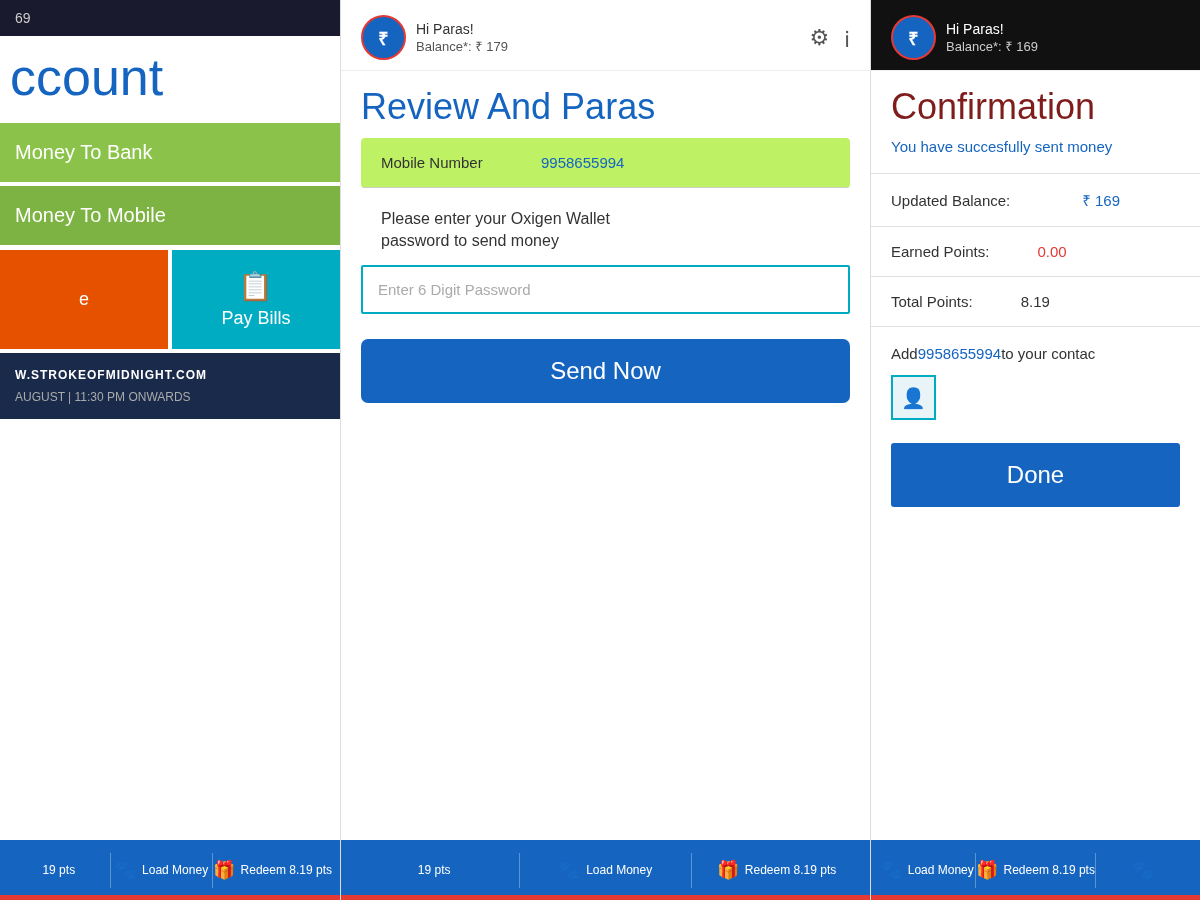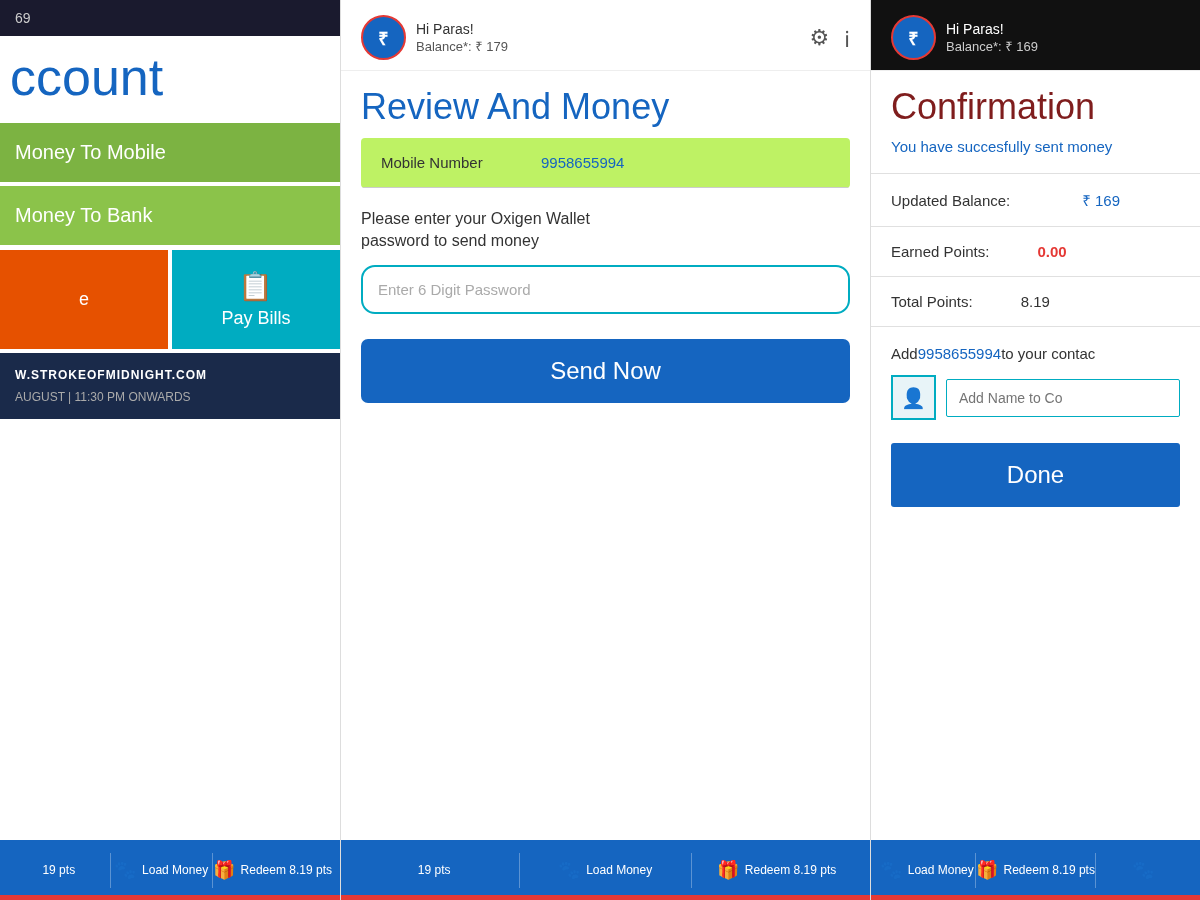--- a/index.html
+++ b/index.html
@@ -209,28 +209,29 @@
 
     .p2-password-section {
       padding: 20px 20px 10px;
     }
 
     .p2-password-label {
       font-size: 16px;
       color: #333;
       margin-bottom: 12px;
       line-height: 1.4;
+      margin-left: 20px;
     }
 
     .p2-password-input {
       width: 100%;
       padding: 14px 15px;
       font-size: 15px;
       border: 2px solid #00acc1;
-      border-radius: 14px;
+      border-radius: 2px;
       outline: none;
       color: #999;
     }
 
     .p2-password-input::placeholder {
       color: #aaa;
     }
 
     .send-now-btn {
       margin: 15px 20px;
@@ -280,21 +281,21 @@
     }
 
     .p3-info-row .highlight-blue {
       color: #1565c0;
       font-weight: 500;
       margin-left: 24px;
     }
 
     .p3-info-row .highlight-red {
       color: #e53935;
-      font-weight: 700;
+      font-weight: 400;
       text-align: center;
     }
 
     .p3-add-contact {
       padding: 10px 20px 5px;
       font-size: 15px;
       color: #333;
       display: flex;
       align-items: center;
       flex-wrap: wrap;
@@ -397,25 +398,25 @@
 <body>
 
 <div class="panel panel-1">
   <div class="p1-header">
     <span>69</span>
   </div>
 
   <div class="p1-title">ccount</div>
 
   <div class="p1-menu">
+    <div class="p1-menu-item green2">
+      <span>Money To Bank</span>
+    </div>
     <div class="p1-menu-item green">
       <span>Money To Mobile</span>
-    </div>
-    <div class="p1-menu-item green2">
-      <span>Money To Bank</span>
     </div>
   </div>
 
   <div class="p1-sub-menu">
     <div class="p1-sub-item orange">
       <span>e</span>
     </div>
     <div class="p1-sub-item teal">
       <span class="icon-bill">📋</span>
       <span>Pay Bills</span>
@@ -455,21 +456,21 @@
         <div class="hi-text">Hi  Paras!</div>
         <div class="balance-text">Balance*: ₹ 179</div>
       </div>
     </div>
     <div class="p2-icons">
       <span>⚙</span>
       <span>ℹ</span>
     </div>
   </div>
 
-  <div class="p2-title">Review And Money</div>
+  <div class="p2-title">Review And Paras</div>
 
   <div class="review-box">
     <div class="review-row">
       <span class="label">Mobile Number</span>
       <span class="value">9958655994</span>
     </div>
   </div>
 
   <div class="p2-password-section">
     <div class="p2-password-label">
@@ -543,21 +544,20 @@
   <div class="p3-add-contact">
     <span>Add </span>
     <span style="color:#1565c0;">9958655994</span>
     <span> to your contac</span>
   </div>
 
   <div class="p3-contact-row">
     <div class="contact-avatar">
       <span>👤</span>
     </div>
-    <input type="text" class="contact-name-input" placeholder="Add Name to Co" style="">
   </div>
 
   <button class="done-btn">Done</button>
 
   <div class="p1-bottom-bar">
     <div class="bar-item">
       <span class="bar-icon">🐾</span>
       <span>Load Money</span>
     </div>
     <div class="bar-divider"></div>

